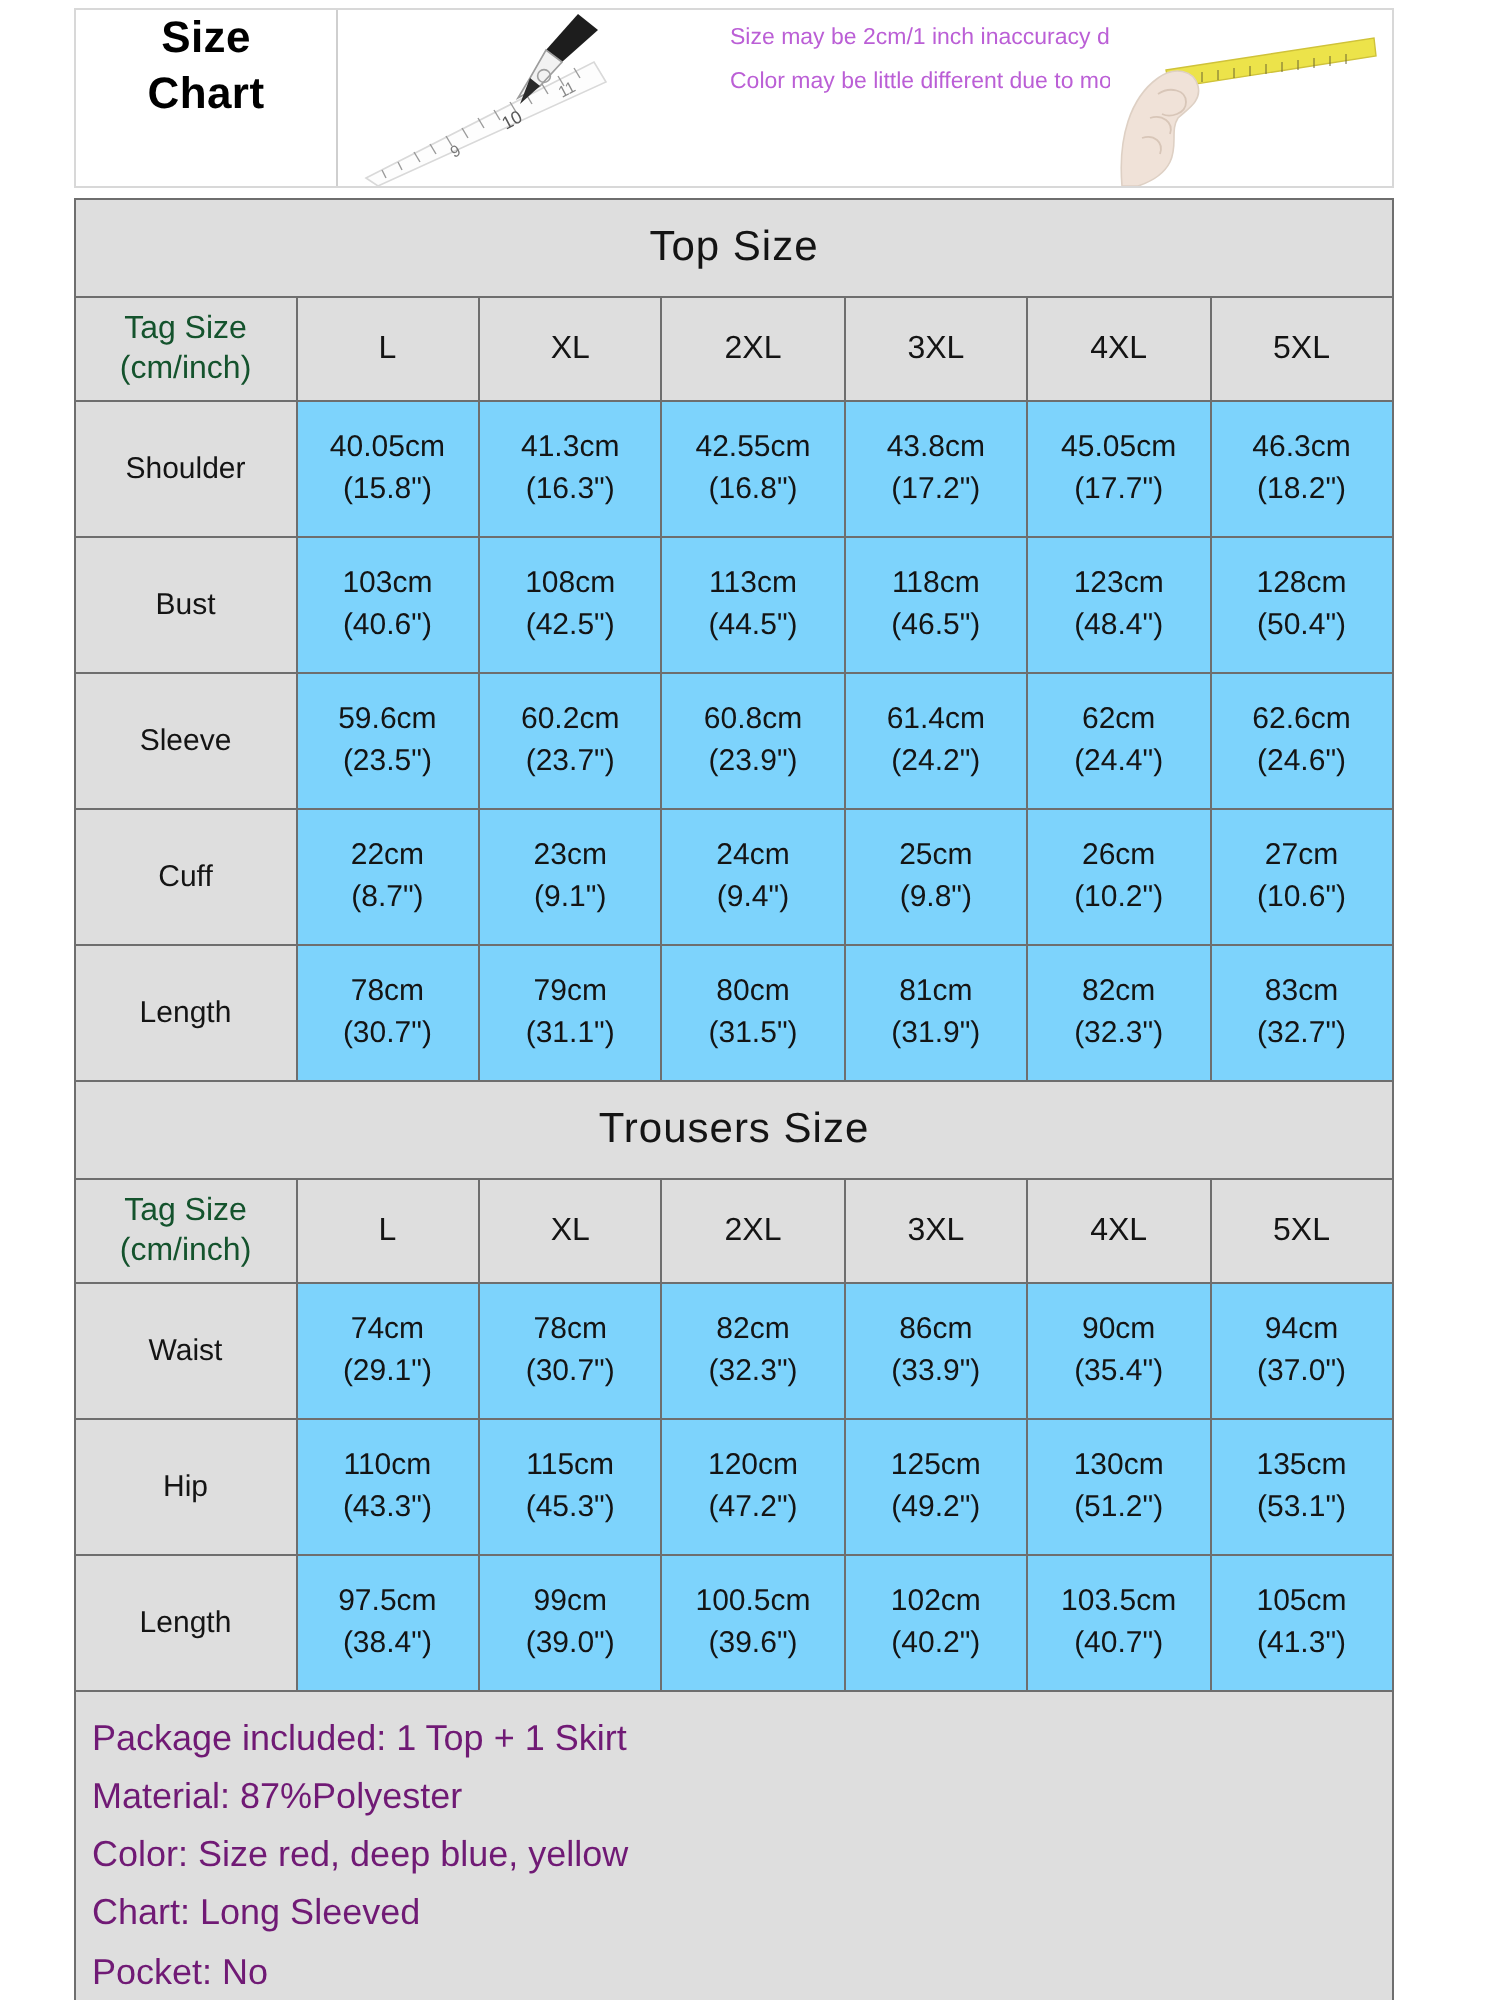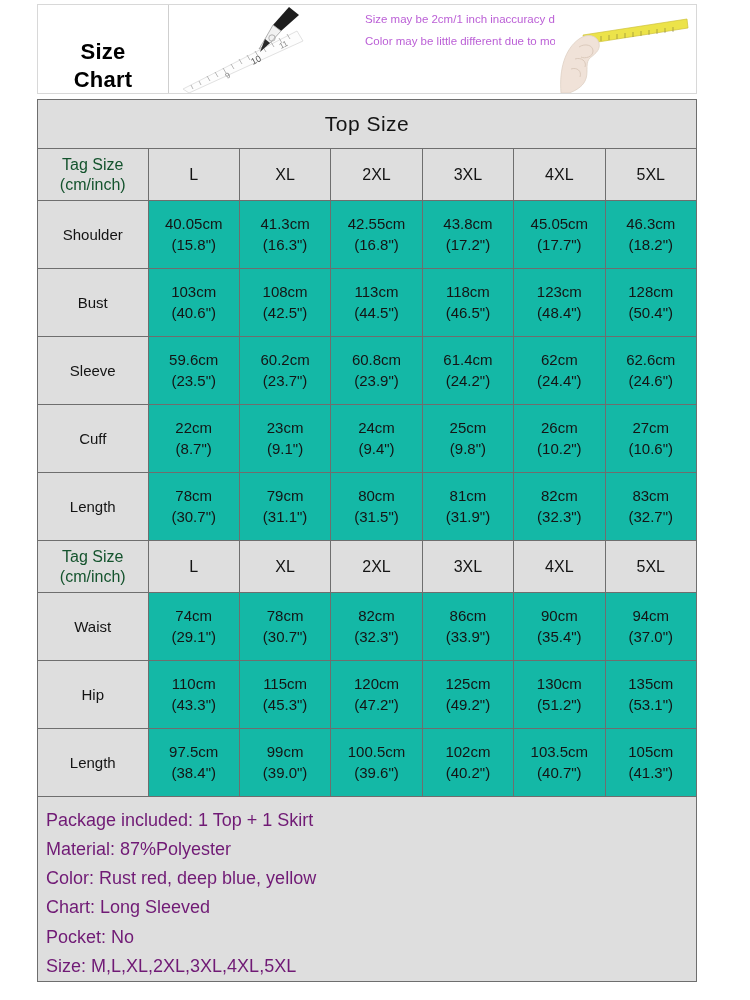--- a/index.html
+++ b/index.html
@@ -27,21 +27,21 @@
     box-sizing: border-box;
     display: flex;
     align-items: stretch;
   }
   .banner-title {
     width: 130px;
     flex: 0 0 130px;
     display: flex;
     flex-direction: column;
     align-items: center;
-    justify-content: flex-end;
+    justify-content: flex-start;
     font-size: 22px;
     font-weight: bold;
     line-height: 1.25;
     color: #000000;
     letter-spacing: .2px;
     border-right: 1px solid #cfcfcf;
   }
   .banner-art {
     position: relative;
     flex: 1 1 auto;
@@ -107,21 +107,21 @@
     background: #dedede;
     height: 51px;
     font-size: 16px;
   }
   td.tagsize {
     color: #14532d;
     font-size: 14.5px;
     line-height: 1.25;
     background: #dedede;
   }
-  tr.datarow td { height: 67px; background: #14b8a6; }
+  tr.datarow td { height: 67px; background: #7dd3fc; }
   tr.datarow td.rowlabel {
     background: #dedede;
     font-size: 15px;
     margin-top: 30px;
   }
   .cellval {
     line-height: 1.35;
     font-size: 15px;
   }
   .cellval .cm { display: block; }
@@ -433,20 +433,23 @@
           </div>
         </td>
       <td>
           <div class="cellval">
             <span class="cm">83cm</span>
             <span class="inch">(32.7")</span>
           </div>
         </td>
     </tr>
 
+    <tr class="section-title">
+      <td colspan="7">Trousers  Size</td>
+    </tr>
     <tr class="colhead">
       <td class="tagsize">
         <div>Tag Size</div>
         <div>(cm/inch)</div>
       </td>
       <td>L</td>
       <td>XL</td>
       <td>2XL</td>
       <td>3XL</td>
       <td>4XL</td>
@@ -570,21 +573,21 @@
             <span class="cm">105cm</span>
             <span class="inch">(41.3")</span>
           </div>
         </td>
     </tr>
 
     <tr class="footer">
       <td colspan="7">
         <div class="footer-line">Package included: 1  Top + 1 Skirt</div>
         <div class="footer-line">Material: 87%Polyester</div>
-        <div class="footer-line">Color: Rust red, deep blue, yellow</div>
+        <div class="footer-line">Color: Size red, deep blue, yellow</div>
         <div class="footer-line">Chart: Long Sleeved</div>
         <div class="footer-line">Pocket: No</div>
         <div class="footer-line">Size: M,L,XL,2XL,3XL,4XL,5XL</div>
       </td>
     </tr>
 
   </tbody>
 </table>
 
 </body></html>

